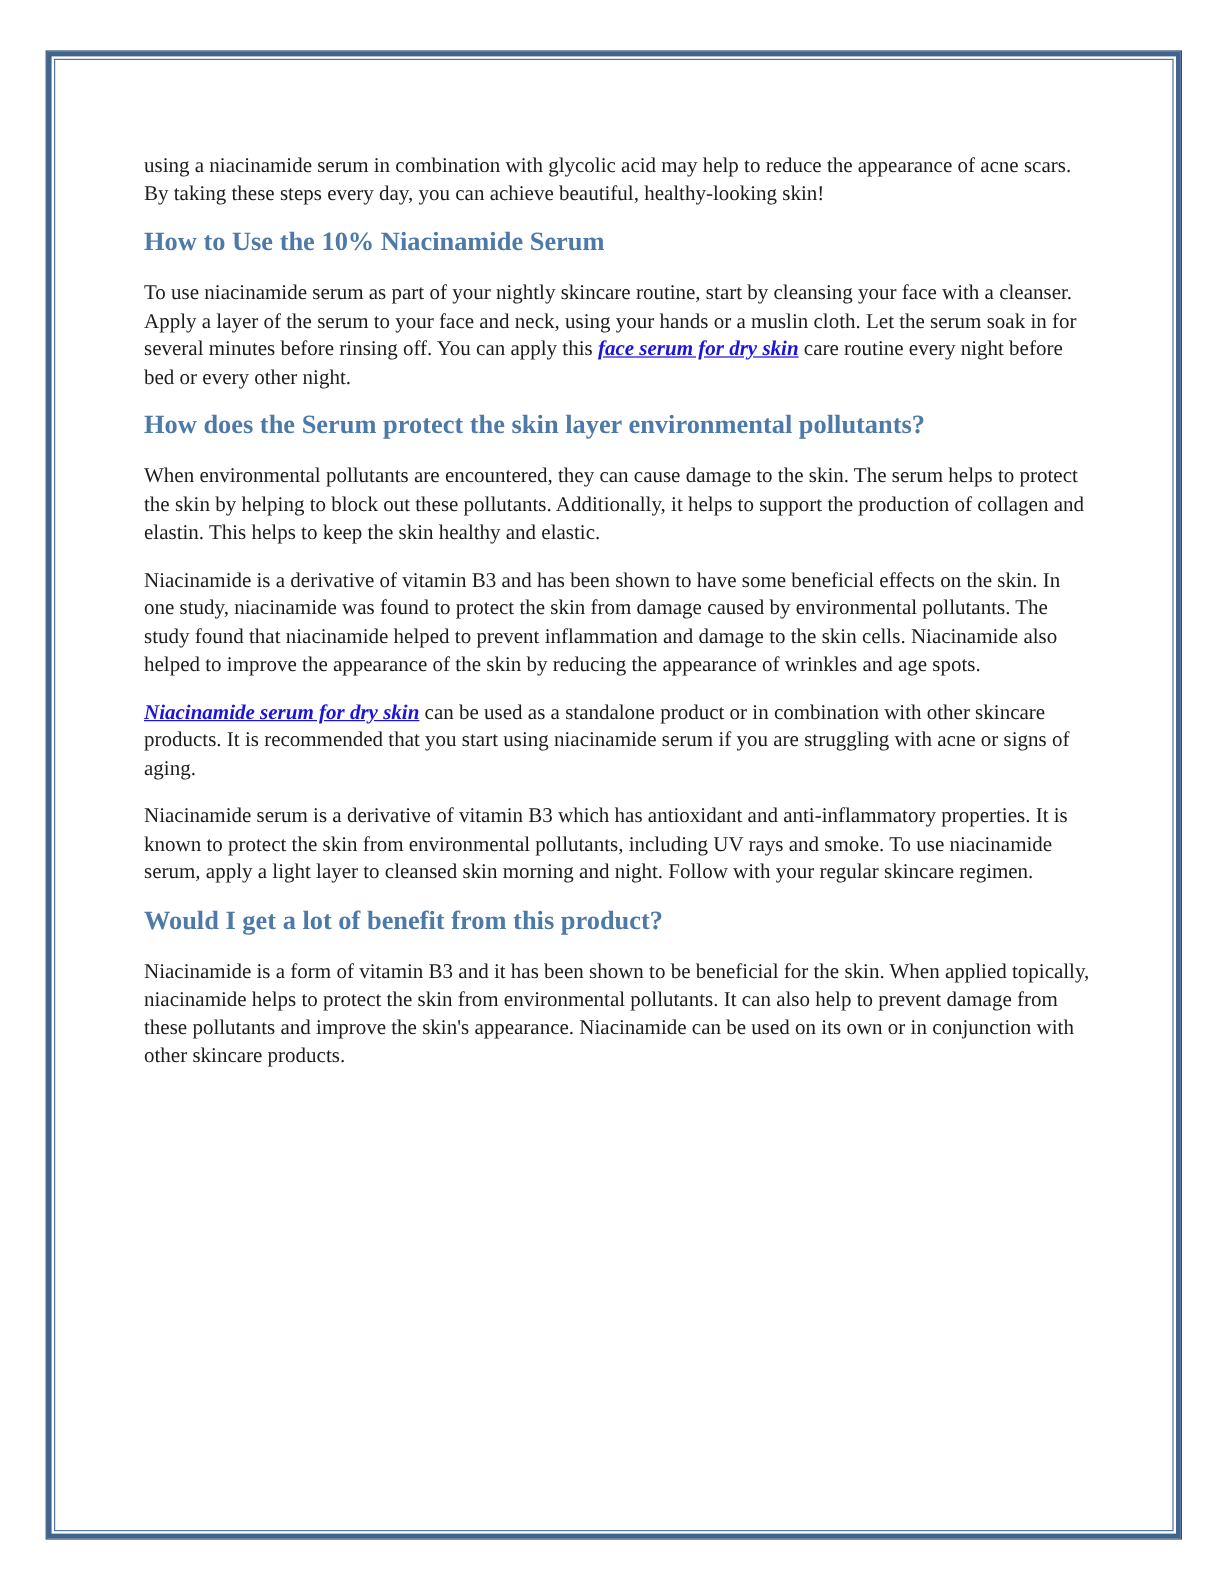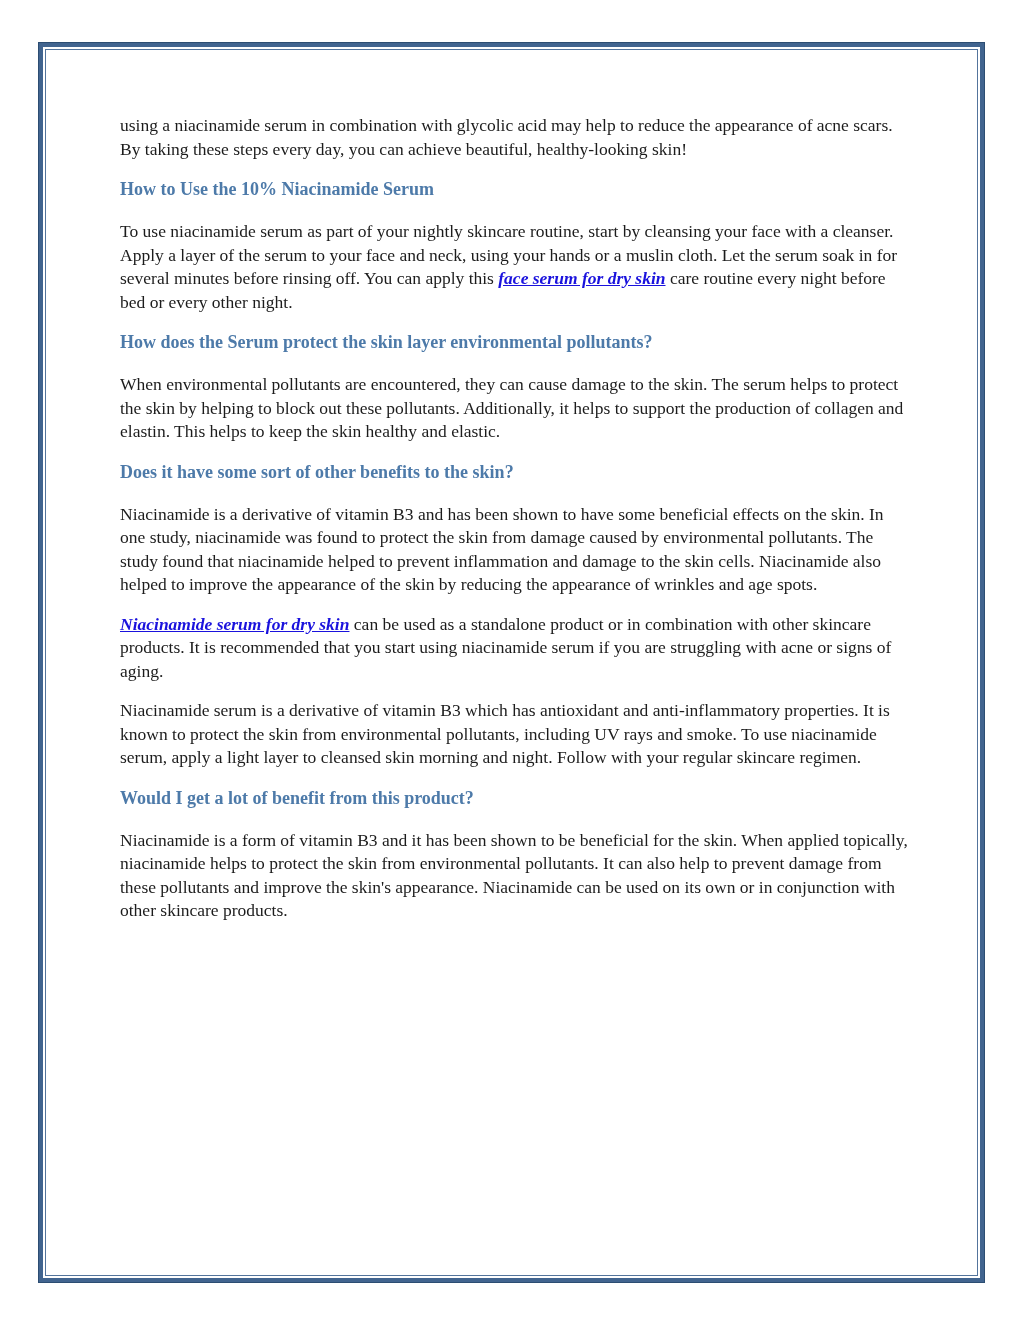--- a/index.html
+++ b/index.html
@@ -41,25 +41,25 @@
   .content {
     position: absolute;
     left: 120px;
     top: 114px;
     width: 790px;
     color: var(--text);
     font-size: 17.5px;
     line-height: 23.5px;
   }
   .content p {
-    margin: 0 0 16px 0;
+    margin: 12px 0 16px 0;
   }
   .content h2 {
     color: var(--heading);
-    font-size: 18px;
+    font-size: 22px;
     line-height: 24px;
     font-weight: bold;
     margin: 7px 0 19px 0;
   }
   .doc-link {
     color: var(--link);
     font-weight: bold;
     text-decoration: underline;
     cursor: pointer;
     font-style: italic;
@@ -80,21 +80,20 @@
 
   <h2>How to Use the 10% Niacinamide Serum</h2>
 
 
   <p><span>To use niacinamide serum as part of your nightly skincare routine, start by cleansing your face with a cleanser. Apply a layer of the serum to your face and neck, using your hands or a muslin cloth. Let the serum soak in for several minutes before rinsing off. You can apply this </span><span class="doc-link">face serum for dry skin</span><span> care routine every night before bed or every other night.</span></p>
 
   <h2>How does the Serum protect the skin layer environmental pollutants?</h2>
 
   <p>When environmental pollutants are encountered, they can cause damage to the skin. The serum helps to protect the skin by helping to block out these pollutants. Additionally, it helps to support the production of collagen and elastin. This helps to keep the skin healthy and elastic.</p>
 
-  <h2>Does it have some sort of other benefits to the skin?</h2>
 
   <p>Niacinamide is a derivative of vitamin B3 and has been shown to have some beneficial effects on the skin. In one study, niacinamide was found to protect the skin from damage caused by environmental pollutants. The study found that niacinamide helped to prevent inflammation and damage to the skin cells. Niacinamide also helped to improve the appearance of the skin by reducing the appearance of wrinkles and age spots.</p>
 
   <p><span class="doc-link">Niacinamide serum for dry skin</span><span> can be used as a standalone product or in combination with other skincare products. It is recommended that you start using niacinamide serum if you are struggling with acne or signs of aging.</span></p>
 
 
   <p>Niacinamide serum is a derivative of vitamin B3 which has antioxidant and anti-inflammatory properties. It is known to protect the skin from environmental pollutants, including UV rays and smoke. To use niacinamide serum, apply a light layer to cleansed skin morning and night. Follow with your regular skincare regimen.</p>
 
   <h2>Would I get a lot of benefit from this product?</h2>
 

